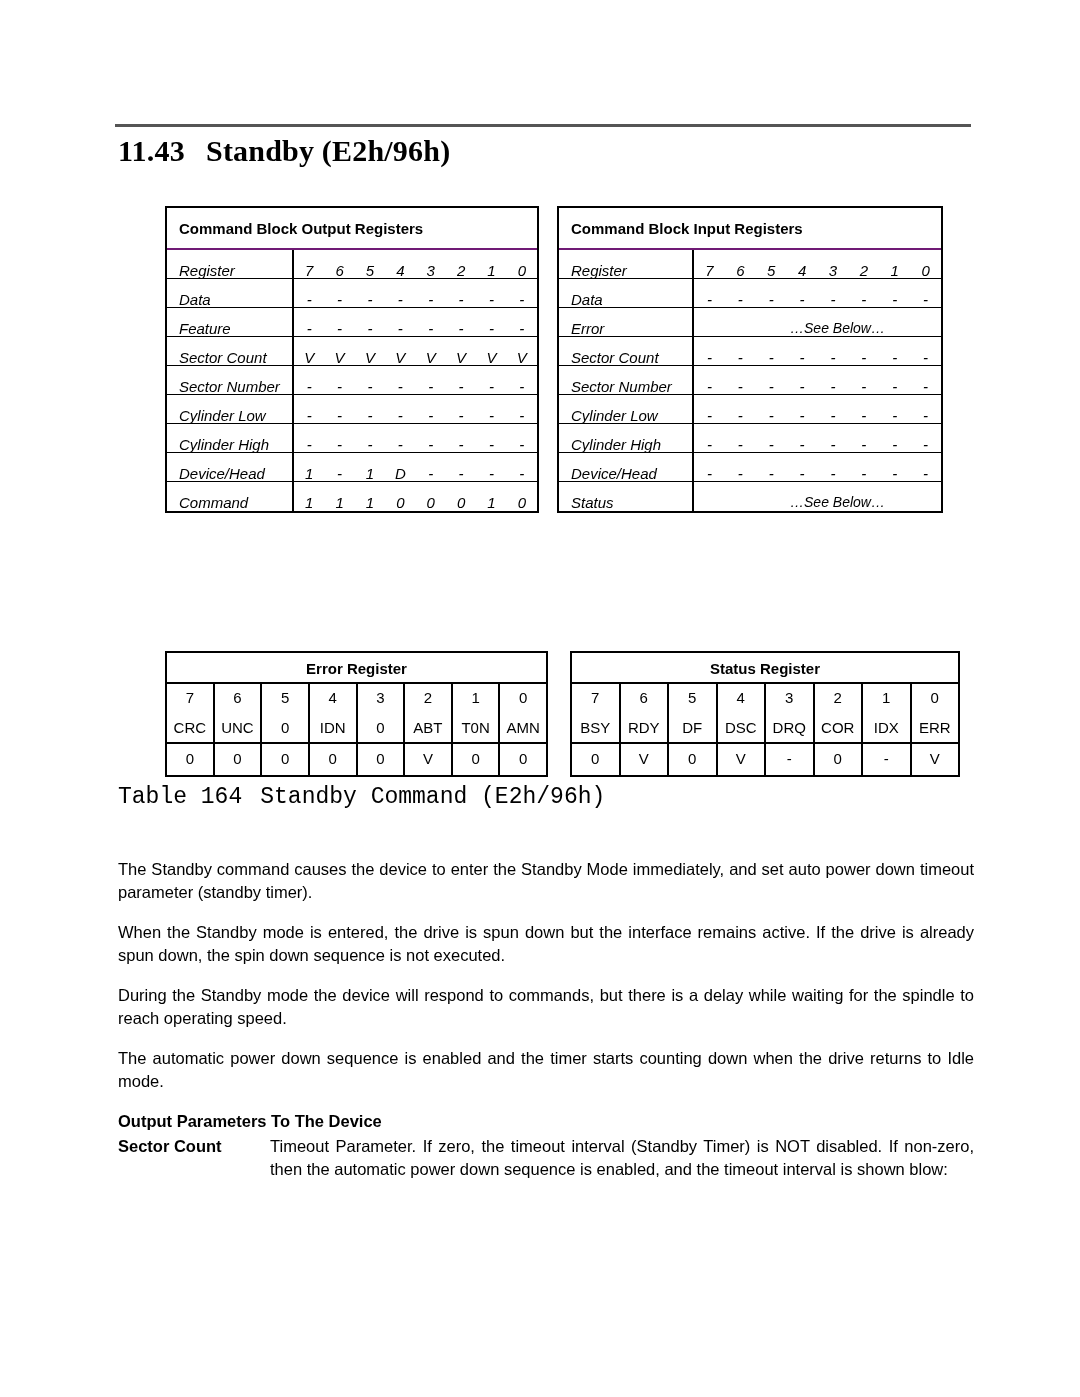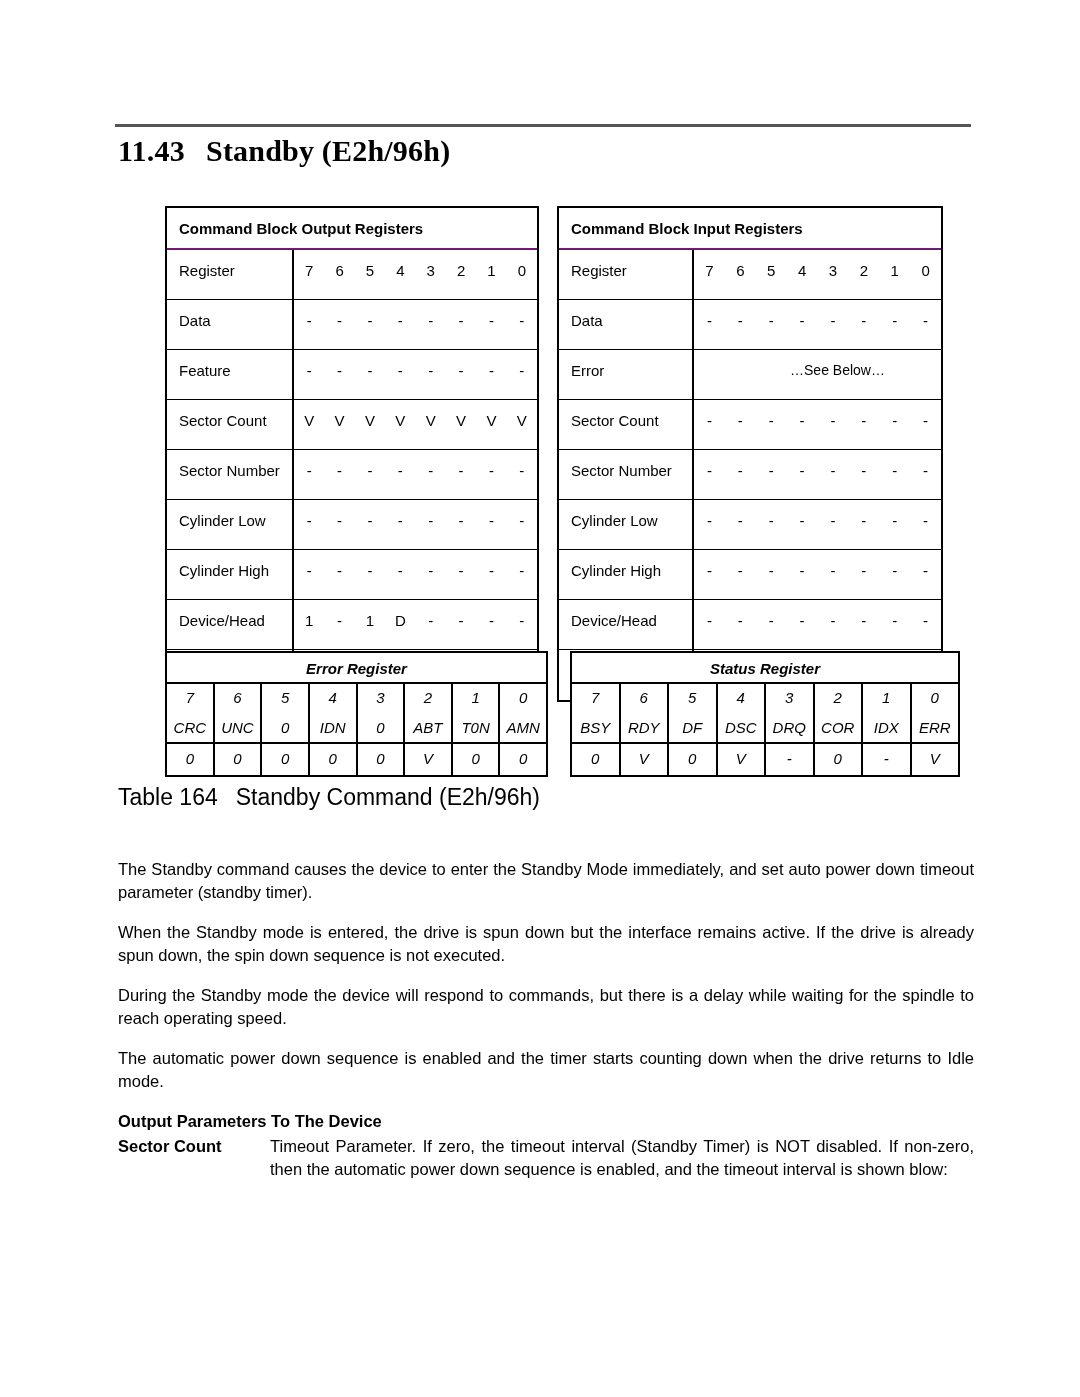--- a/index.html
+++ b/index.html
@@ -60,23 +60,24 @@
     line-height: 42px;
     border-bottom: 2px solid #701a75;
     font-size: 15px;
     font-weight: bold;
     padding-left: 12px;
     box-sizing: border-box;
   }
 
   .reg-row {
     display: flex;
-    height: 50px;
+    height: 29px;
     border-bottom: 1px solid #000;
     box-sizing: border-box;
+    font-style: italic;
   }
   .reg-row:last-child { border-bottom: none; }
 
   .reg-label {
     width: 127px;
     flex: 0 0 127px;
     border-right: 2px solid #000;
     box-sizing: border-box;
     font-size: 15px;
     line-height: 41px;
@@ -103,21 +104,20 @@
     line-height: 41px;
     margin-left: 40px;
   }
 
   
   .bit-table {
     position: absolute;
     border: 2px solid #000;
     box-sizing: border-box;
     background: #fff;
-    font-style: italic;
   }
   .bit-table.err { left: 165px; top: 651px; width: 383px; }
   .bit-table.sts { left: 570px; top: 651px; width: 390px; }
 
   .bit-title {
     height: 31px;
     line-height: 31px;
     text-align: center;
     font-size: 15px;
     font-weight: bold;
@@ -142,21 +142,21 @@
   .bit-cell:last-child { border-right: none; }
   .numrow  .bit-cell { line-height: 28px; }
   .namerow .bit-cell { line-height: 30px; }
   .valrow  .bit-cell { line-height: 30px; }
 
   
   .table-caption {
     position: absolute;
     left: 118px;
     top: 784px;
-    font-family: Liberation Sans, sans-serif;
+    font-family: Liberation Mono, monospace;
     font-size: 23px;
     white-space: nowrap;
   }
   .table-caption .tnum { margin-right: 18px; }
 
   
   .body-block {
     position: absolute;
     left: 118px;
     top: 846px;

